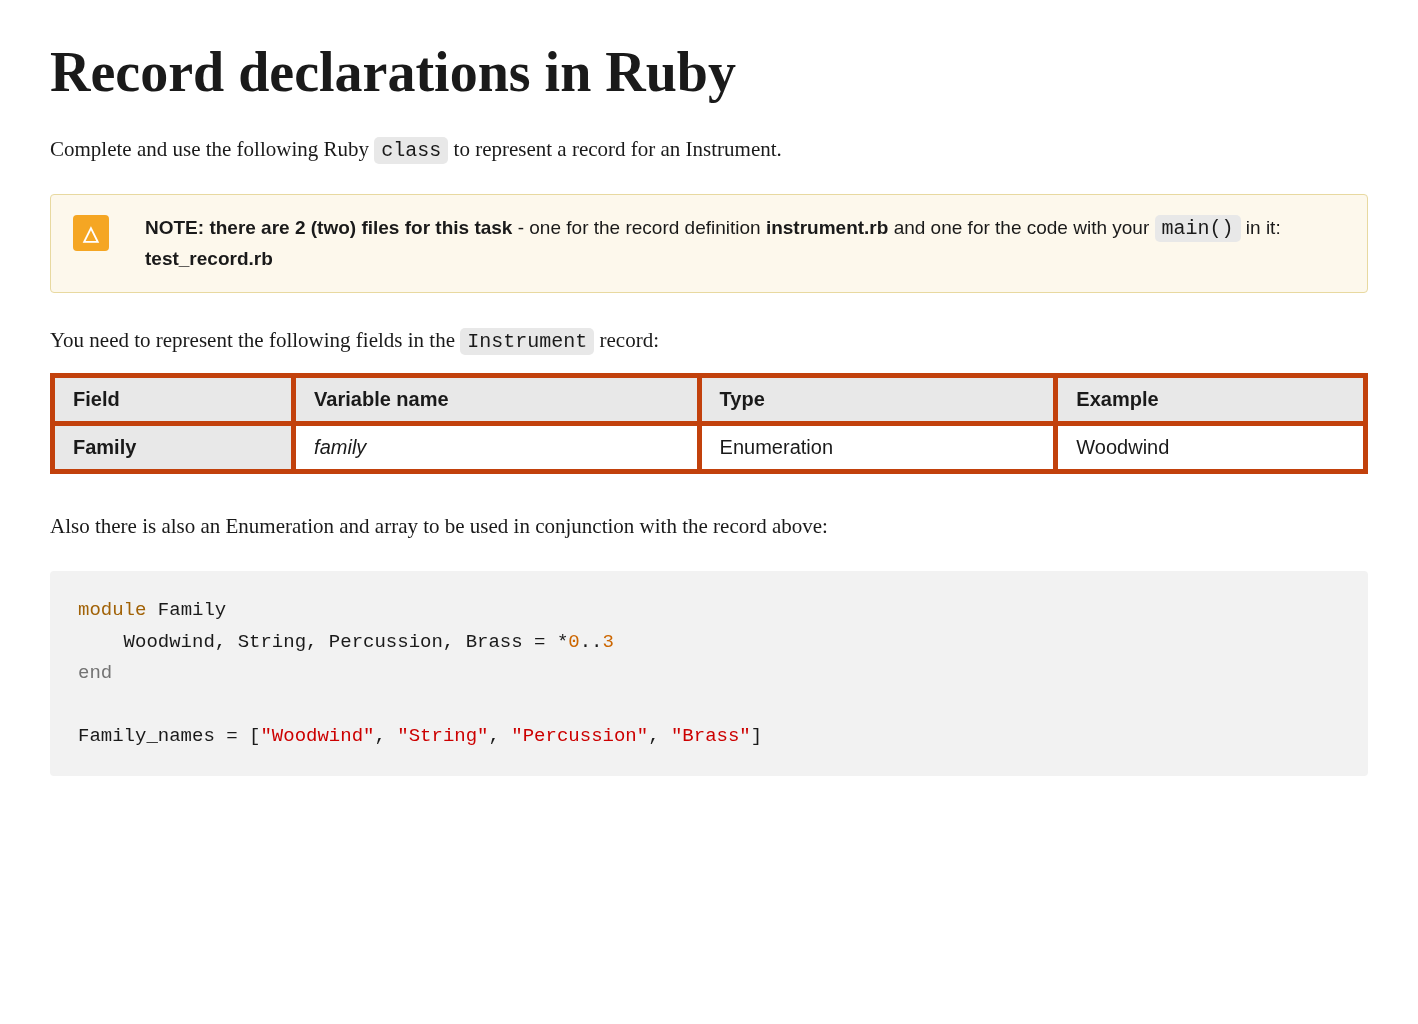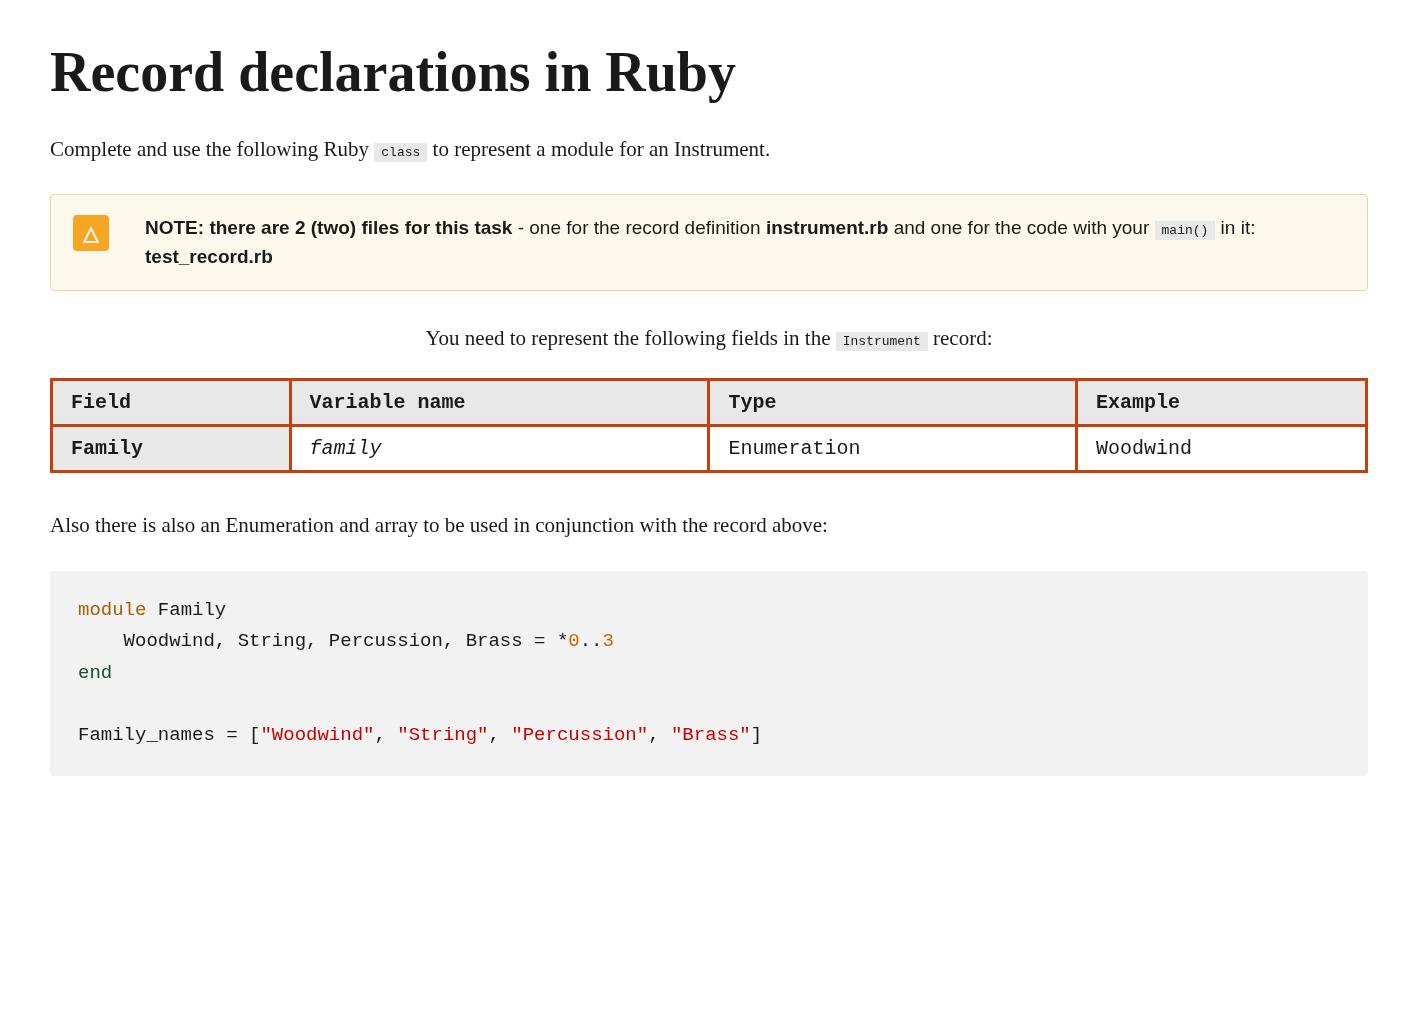--- a/index.html
+++ b/index.html
@@ -27,22 +27,22 @@
     .intro-text {
       font-size: 21px;
       margin-bottom: 28px;
       line-height: 1.5;
     }
 
     .inline-code {
       font-family: 'Courier New', Courier, monospace;
       background-color: #e8e8e8;
       padding: 2px 7px;
-      border-radius: 0;
-      font-size: 13px;
+      border-radius: 5px;
+      font-size: 20px;
     }
 
     .note-box {
       background-color: #fdf8ec;
       border: 1px solid #e8d9a0;
       border-radius: 4px;
       padding: 18px 22px;
       margin-bottom: 32px;
       display: flex;
       align-items: flex-start;
@@ -75,40 +75,38 @@
       color: #1a1a1a;
       margin-left: 20px;
     }
 
     .note-content .bold-text {
       font-weight: bold;
     }
 
     .section-text {
       font-size: 21px;
-      margin-bottom: 24px;
+      margin-bottom: 16px;
       line-height: 1.5;
-      text-align: center;
     }
 
     .data-table {
       border-collapse: collapse;
       width: 100%;
       margin-bottom: 36px;
       font-size: 20px;
       font-family: Arial, sans-serif;
     }
 
     .data-table th,
     .data-table td {
-      border: 3px solid #c2410c;
+      border: 5px solid #c2410c;
       padding: 10px 18px;
       text-align: left;
       vertical-align: middle;
-      font-family: Liberation Mono, monospace;
     }
 
     .data-table thead th {
       background-color: #e8e8e8;
       font-weight: bold;
     }
 
     .data-table tbody tr td:first-child {
       background-color: #e8e8e8;
       font-weight: bold;
@@ -134,32 +132,32 @@
       border-radius: 4px;
       padding: 24px 28px;
       font-family: 'Courier New', Courier, monospace;
       font-size: 19px;
       line-height: 1.65;
       white-space: pre;
       overflow-x: auto;
     }
 
     .kw-module { color: #a16207; }
-    .kw-end { color: #14532d; }
+    .kw-end { color: #737373; }
     .kw-number { color: #cc6600; }
     .kw-string-val { color: #cc0000; }
     .kw-plain { color: #1a1a1a; }
   </style>
 </head>
 <body>
 
 <h1>Record declarations in Ruby</h1>
 
 <p class="intro-text">
-  <span>Complete and use the following Ruby </span><code class="inline-code">class</code><span> to represent a module for an Instrument.</span>
+  <span>Complete and use the following Ruby </span><code class="inline-code">class</code><span> to represent a record for an Instrument.</span>
 </p>
 
 <div class="note-box">
   <div class="note-icon">
     <span class="note-icon-inner">△</span>
   </div>
   <div class="note-content">
     <span class="bold-text">NOTE: there are 2 (two) files for this task</span><span> - one for the record definition </span><span class="bold-text">instrument.rb</span><span> and one for the code with your </span><code class="inline-code">main()</code><span> in it: </span><span class="bold-text">test_record.rb</span>
   </div>
 </div>

